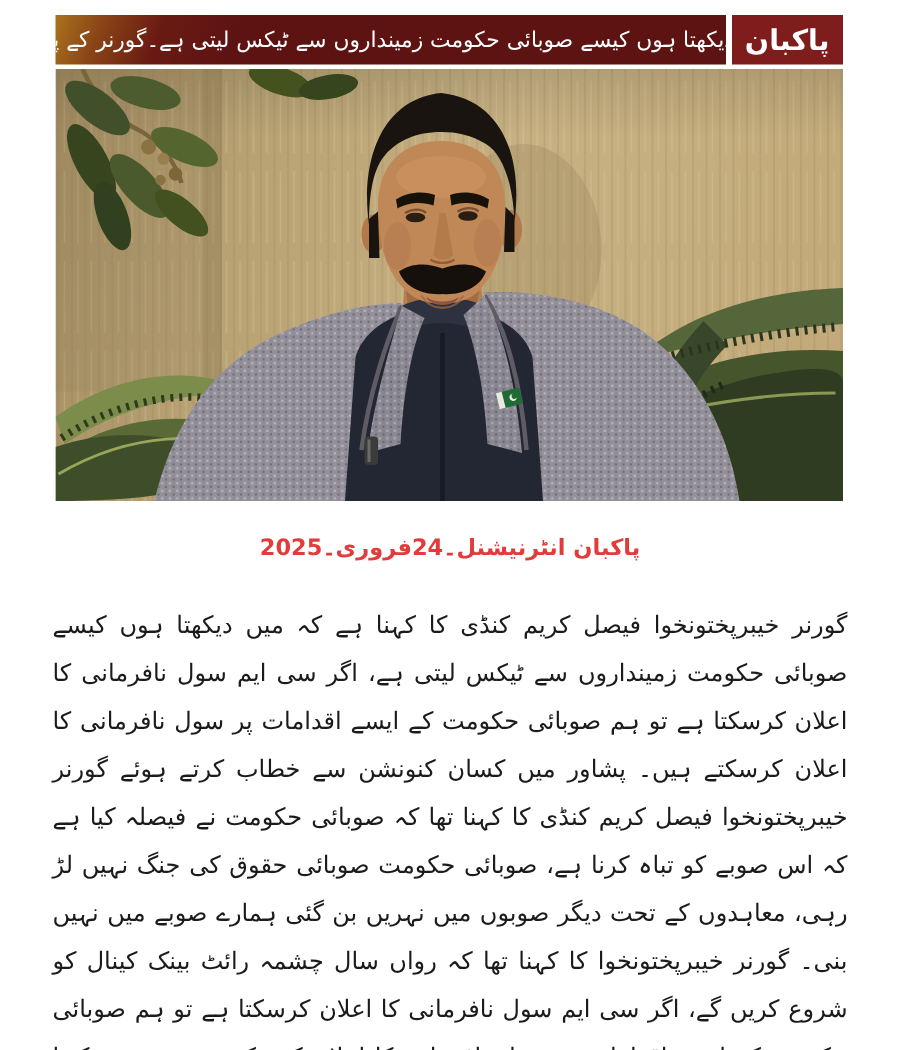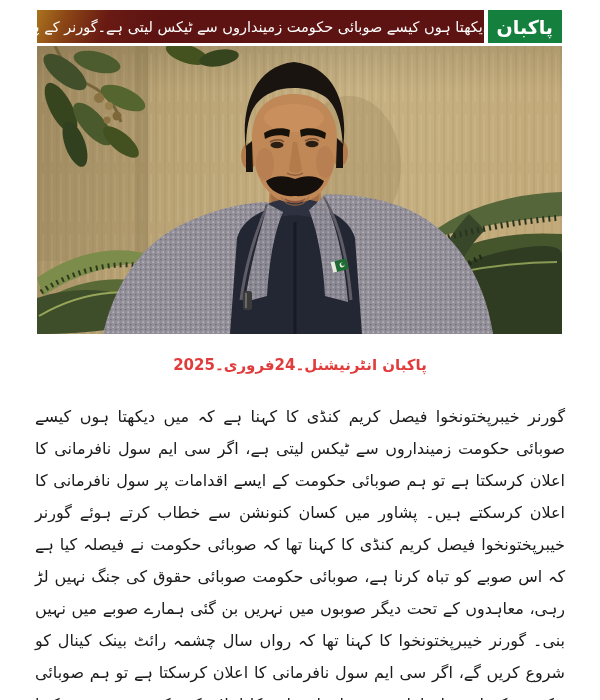--- a/index.html
+++ b/index.html
@@ -15,21 +15,21 @@
   }
   .headline-block{
     flex:1;min-width:0;
     background:
       linear-gradient(110deg,#aa731e 0%,#8a4516 7%,#691a13 16%,#5d1312 28%,#5d1312 100%);
     color:#ffffff;display:flex;align-items:center;justify-content:center;
     font-size:14.5px;white-space:nowrap;overflow:hidden;direction:rtl;
     letter-spacing:-0.2px;
   }
   .logo-block{
-    background:#15803d;color:#ffffff;font-weight:bold;font-size:19px;
+    background:#7f1d1d;color:#ffffff;font-weight:bold;font-size:19px;
     display:flex;align-items:center;padding:0 9px;direction:rtl;
   }
   
   .photo{
     position:absolute;top:46px;left:37px;width:525px;height:288px;margin:0;
   }
   .photo svg{display:block;width:525px;height:288px;}
   
   .dateline{
     position:absolute;top:356px;left:0;width:600px;text-align:center;

